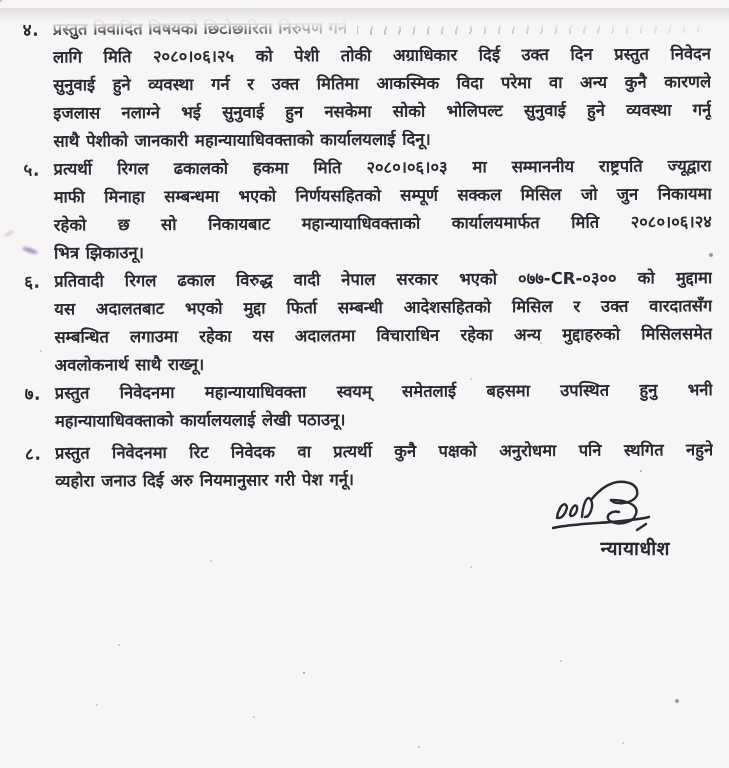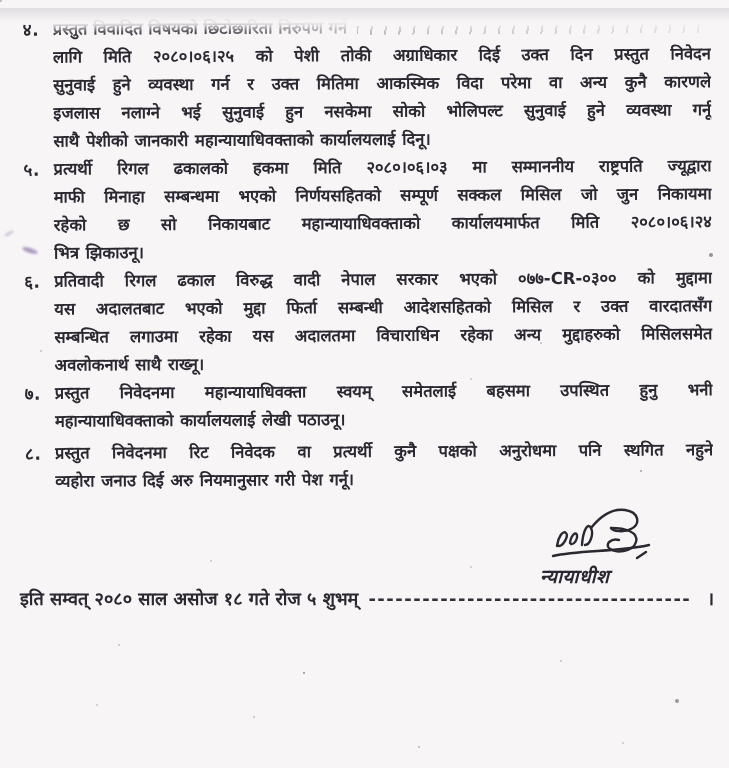--- a/index.html
+++ b/index.html
@@ -49,21 +49,21 @@
   }
   
   .remnant{
     flex:1;height:9px;margin-top:4px;opacity:0.38;
     background:repeating-linear-gradient(100deg,#4a4852 0 2px,transparent 2px 14px);
     -webkit-mask-image:linear-gradient(to right,#000,rgba(0,0,0,0.25));
     mask-image:linear-gradient(to right,#000,rgba(0,0,0,0.25));
   }
   .spacer-8{height:4px;}
   .sig-block{
-    position:absolute;top:504px;left:540px;width:130px;text-align:left;font-style:italic;
+    position:absolute;top:476px;left:540px;width:130px;text-align:right;
   }
   .sig-svg{display:block;margin:0 auto;}
   .judge-label{
     font-size:19px;font-weight:600;line-height:24px;margin-top:-4px;
     letter-spacing:0.5px;
   }
   .footer{
     position:absolute;left:20px;top:586px;width:694px;
     display:flex;align-items:baseline;
     font-size:18px;font-weight:600;white-space:nowrap;
@@ -171,22 +171,17 @@
         <path d="M37,41 C38,26 43,18 46,24 C49,30 45,41 40,41"></path>
         <path d="M46,24 C54,14 66,4 80,6 C94,8 96,20 86,25 C78,29 68,27 66,24"></path>
         <path d="M66,24 C80,24 94,28 91,38 C88,48 70,50 64,44 C60,40 66,34 74,36"></path>
         <path d="M8,52 C34,46 74,48 104,41"></path>
         <path d="M92,54 L101,48"></path>
       </g>
     </svg>
     <div class="judge-label">न्यायाधीश</div>
   </div>
 
-  <div class="footer">
-    <span>इति सम्वत् २०८० साल असोज १८ गते रोज ५ शुभम्</span>
-    <span class="dashes">------------------------------------</span>
-    <span class="danda">।</span>
-  </div>
 
   <div class="speckles"></div>
   <div class="smudge"></div>
   <div class="smudge2"></div>
 </div>
 
 </body></html>

